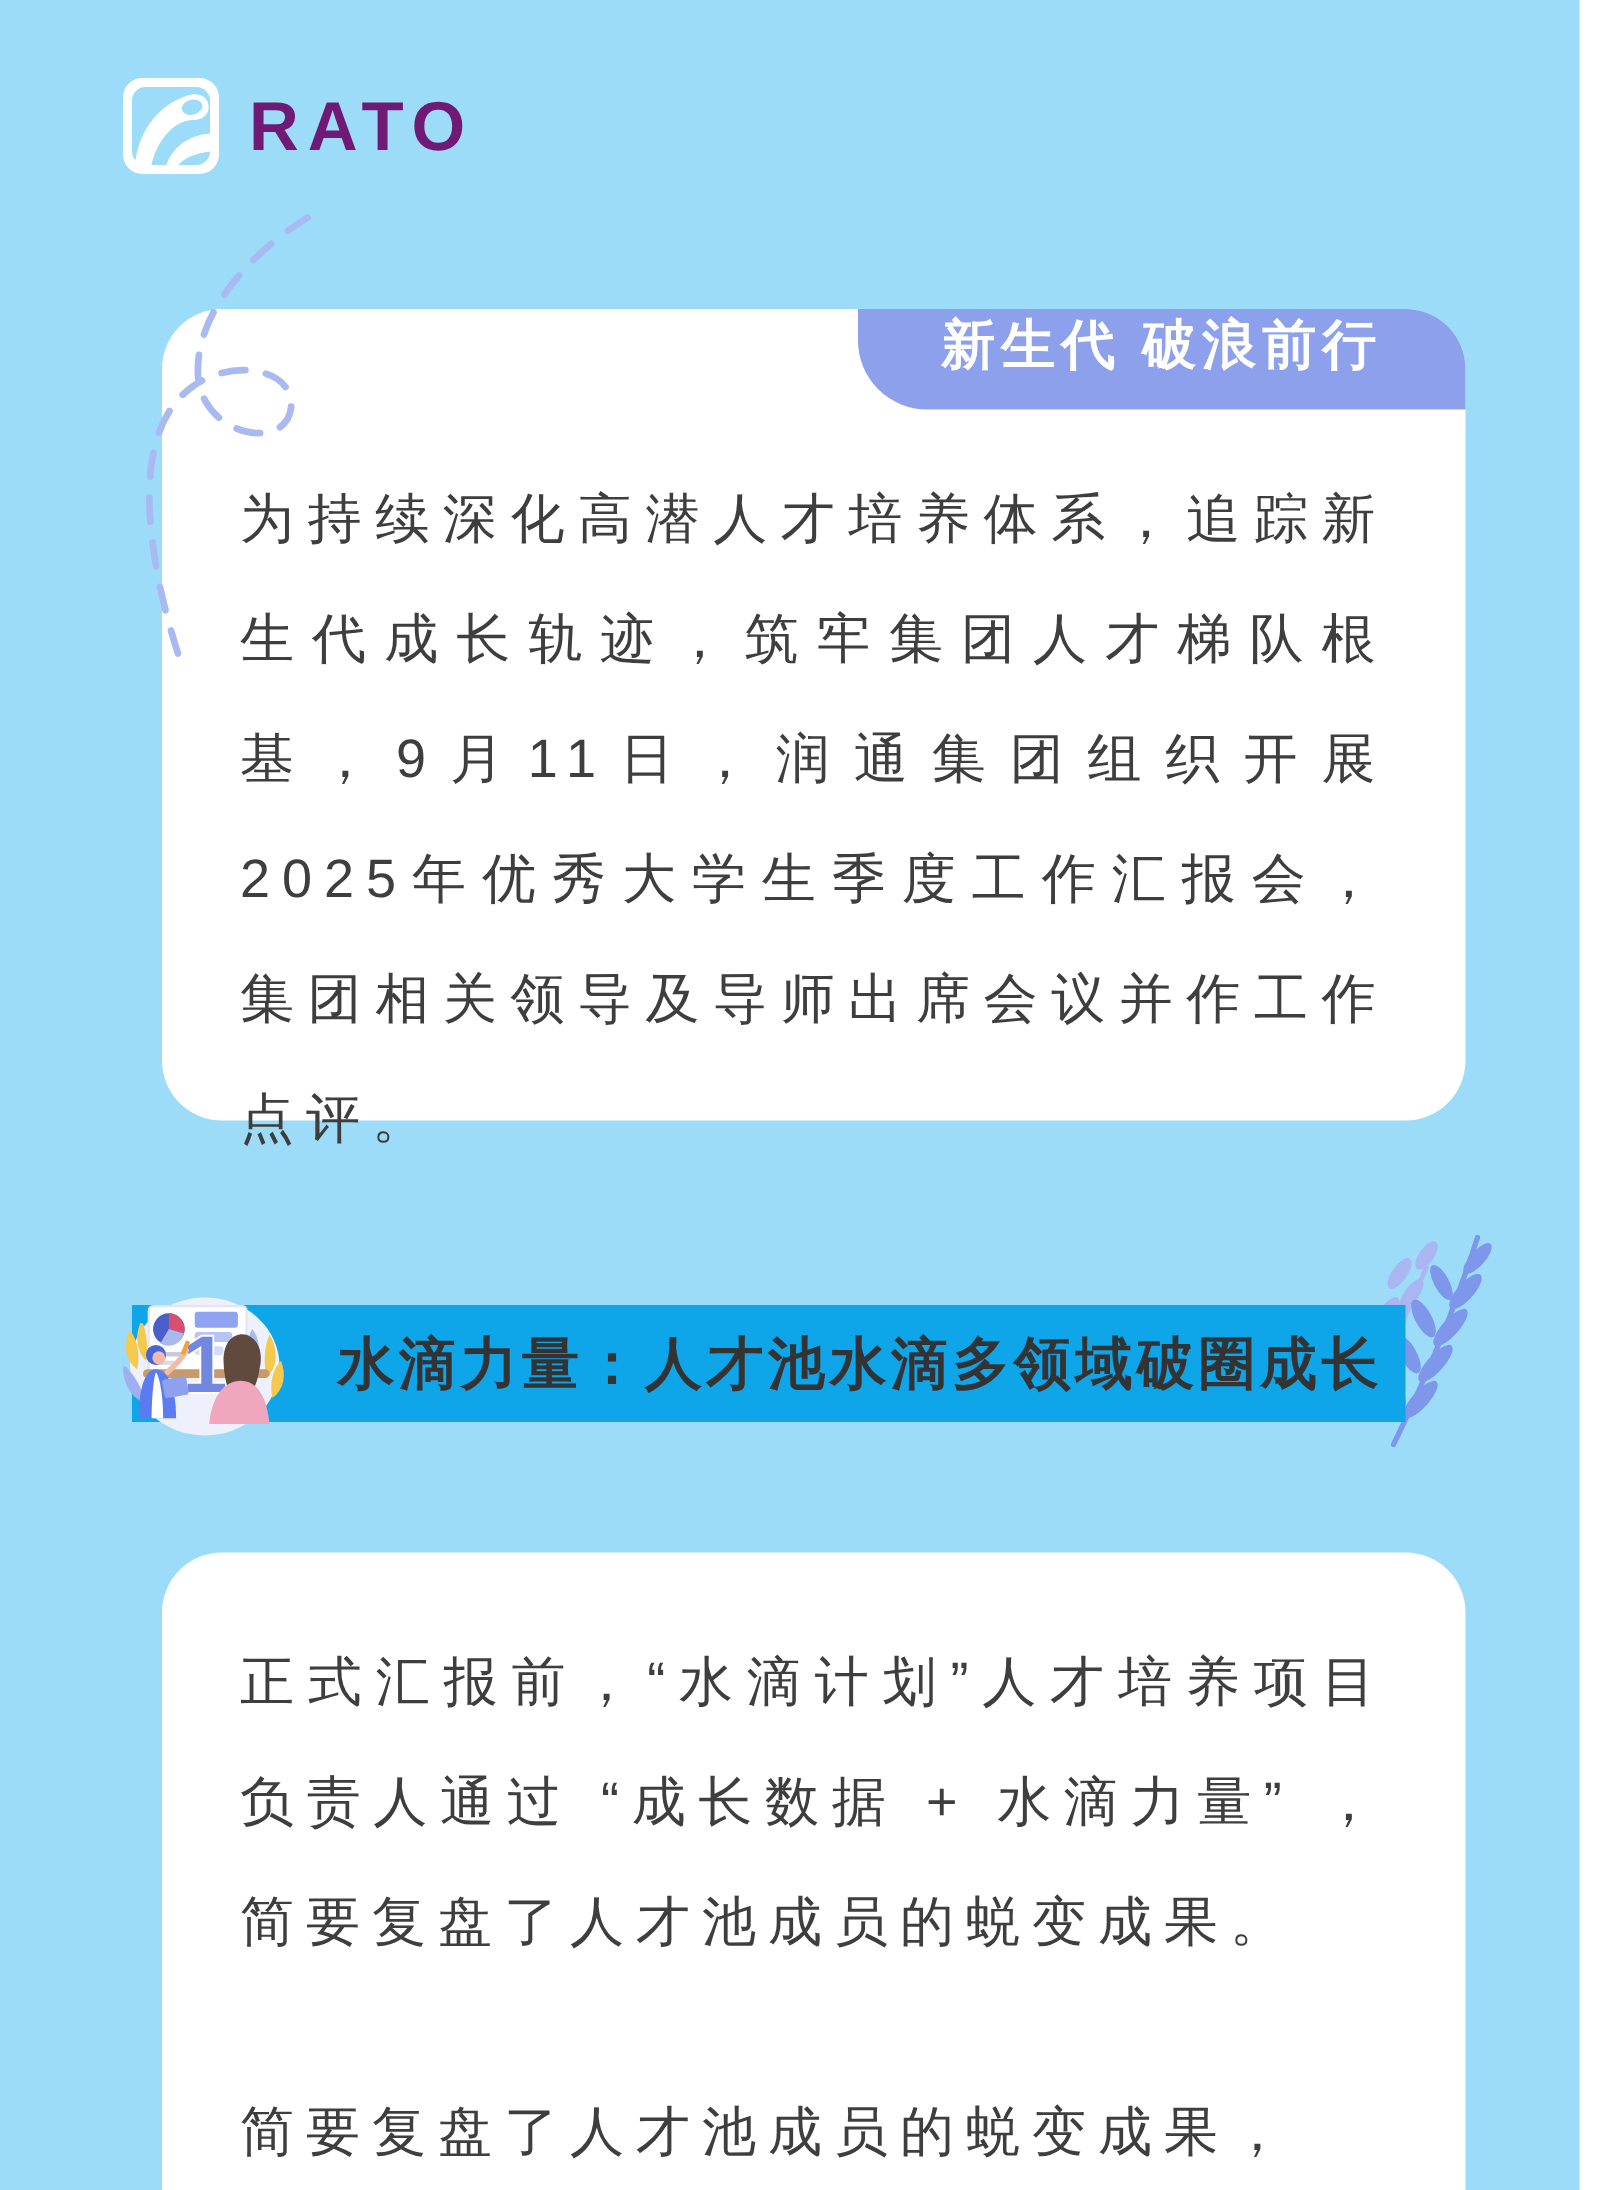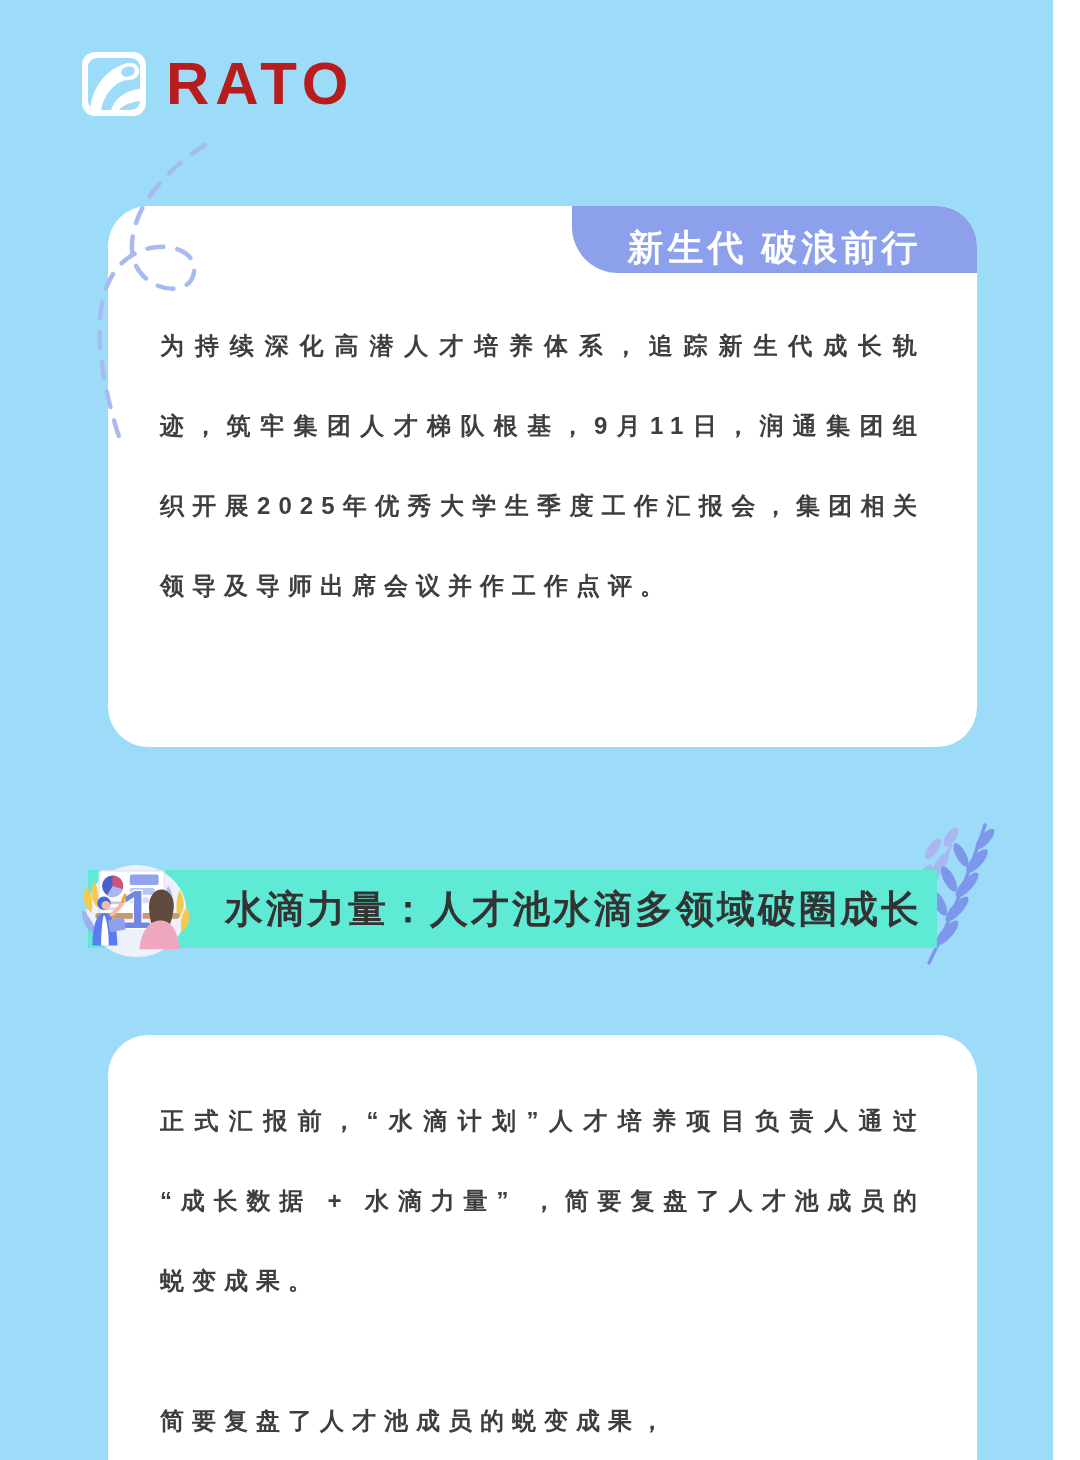--- a/index.html
+++ b/index.html
@@ -3,41 +3,41 @@
 <meta charset="utf-8">
 <style>
   html,body{margin:0;padding:0;}
   body{background:#ffffff;font-family:"Liberation Sans","DejaVu Sans",sans-serif;}
   .page{position:relative;width:1080px;height:1460px;background:#ffffff;overflow:hidden;}
   .blue-panel{position:absolute;left:0;top:0;width:1053px;height:1460px;background:#9cdcf8;overflow:hidden;}
 
   
   .logo-row{position:absolute;left:82px;top:52px;display:flex;align-items:center;gap:20px;z-index:4;}
   .logo-mark{width:64px;height:64px;display:block;}
-  .logo-text{color:#b91c1c;font-size:60px;font-weight:800;letter-spacing:6px;line-height:64px;}
+  .logo-text{color:#701a75;font-size:46px;font-weight:800;letter-spacing:6px;line-height:64px;}
 
   
   .squiggle{position:absolute;left:70px;top:130px;width:160px;height:330px;z-index:3;}
   .leaves{position:absolute;left:903px;top:815px;width:110px;height:152px;z-index:1;}
 
   
   .card{position:absolute;background:#ffffff;border-radius:40px;box-sizing:border-box;z-index:2;}
   .card-hero{left:108px;top:206px;width:869px;height:541px;padding:100px 52px 0 52px;}
   .card-detail{left:108px;top:1035px;width:869px;height:560px;padding:46px 52px 0 52px;}
 
   .badge{position:absolute;top:0;right:0;width:405px;height:67px;background:#8da0ec;
-         border-radius:0 40px 0 46px;display:flex;align-items:flex-end;justify-content:center;
+         border-radius:0 40px 0 46px;display:flex;align-items:flex-start;justify-content:center;
          color:#ffffff;font-size:36px;font-weight:700;letter-spacing:4px;}
 
-  .body-text{margin:0;font-size:24px;line-height:80px;letter-spacing:8px;color:#3e3e3e;
-             text-align:justify;font-weight:700;}
+  .body-text{margin:0;font-size:36px;line-height:80px;letter-spacing:8px;color:#3e3e3e;
+             text-align:justify;font-weight:400;}
   .para-gap{margin-top:60px;}
 
   
-  .strip{position:absolute;left:88px;top:870px;width:849px;height:78px;background:#5eead4;
+  .strip{position:absolute;left:88px;top:870px;width:849px;height:78px;background:#0ea5e9;
          display:flex;align-items:center;z-index:2;}
   .section-title{margin-left:137px;font-size:38px;font-weight:800;color:#333333;letter-spacing:3px;white-space:nowrap;}
   .illu{position:absolute;left:80px;top:856px;width:115px;height:108px;z-index:3;}
 </style>
 </head>
 <body>
 
 <div class="page">
   <div class="blue-panel">
 

